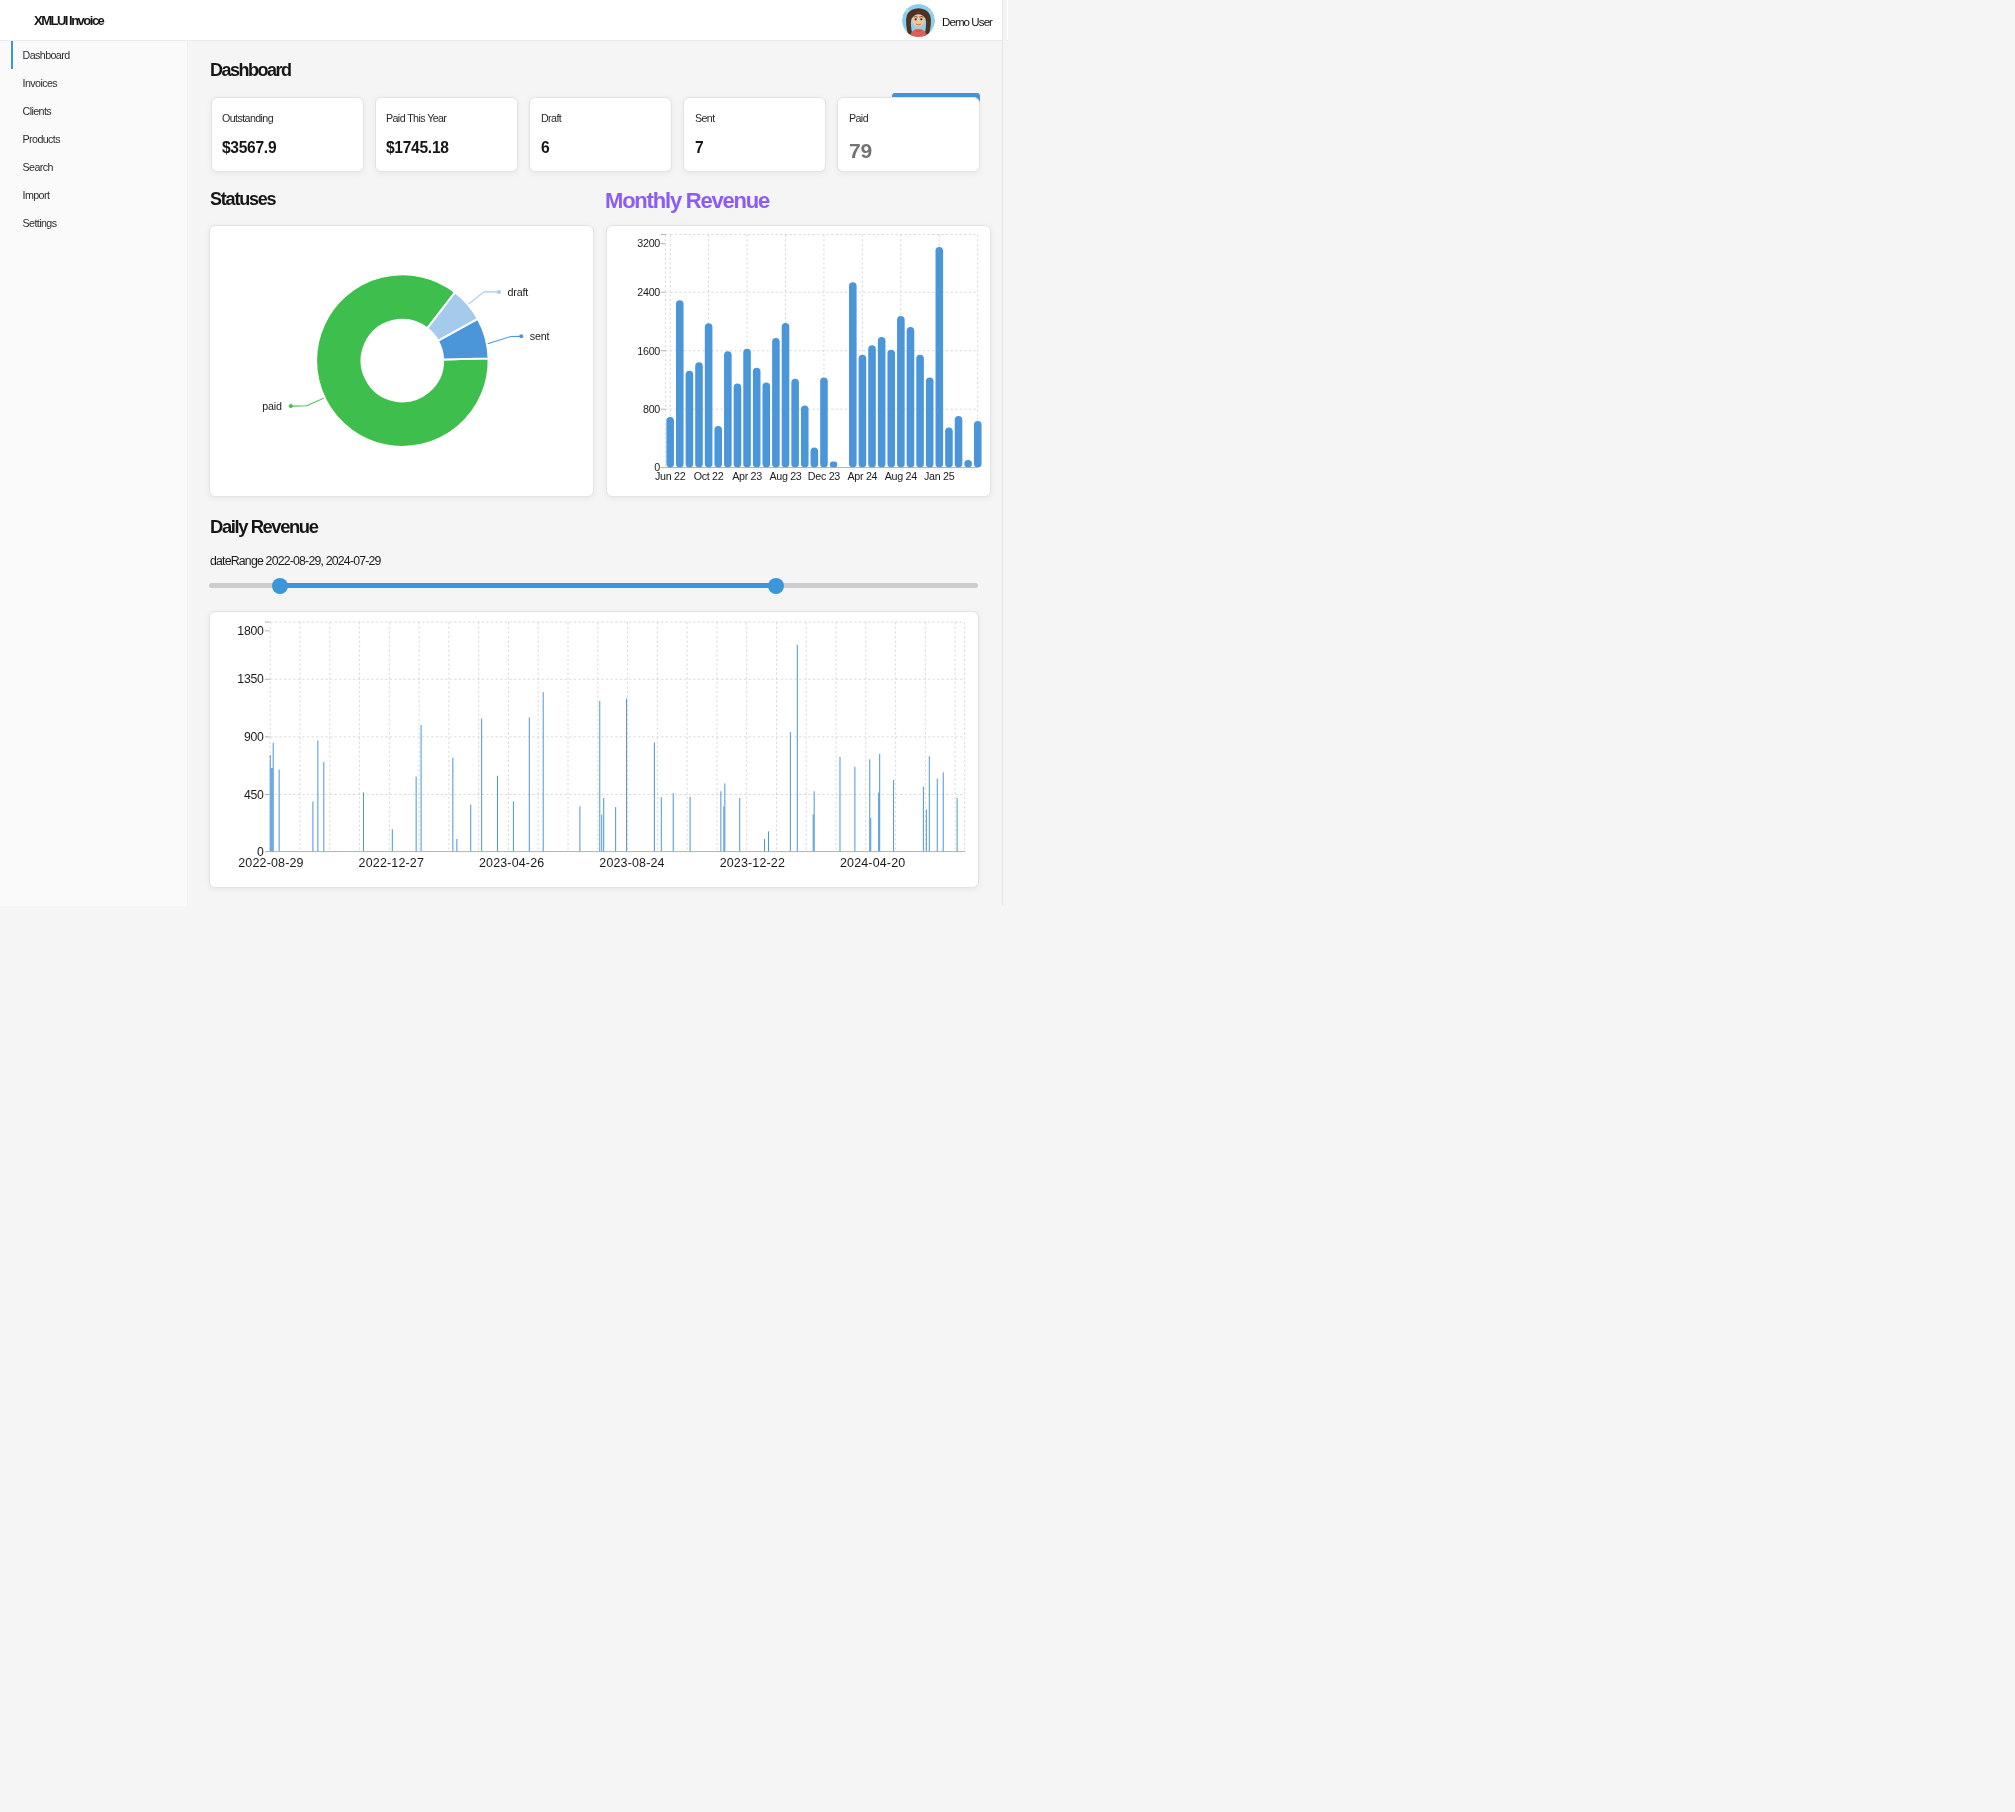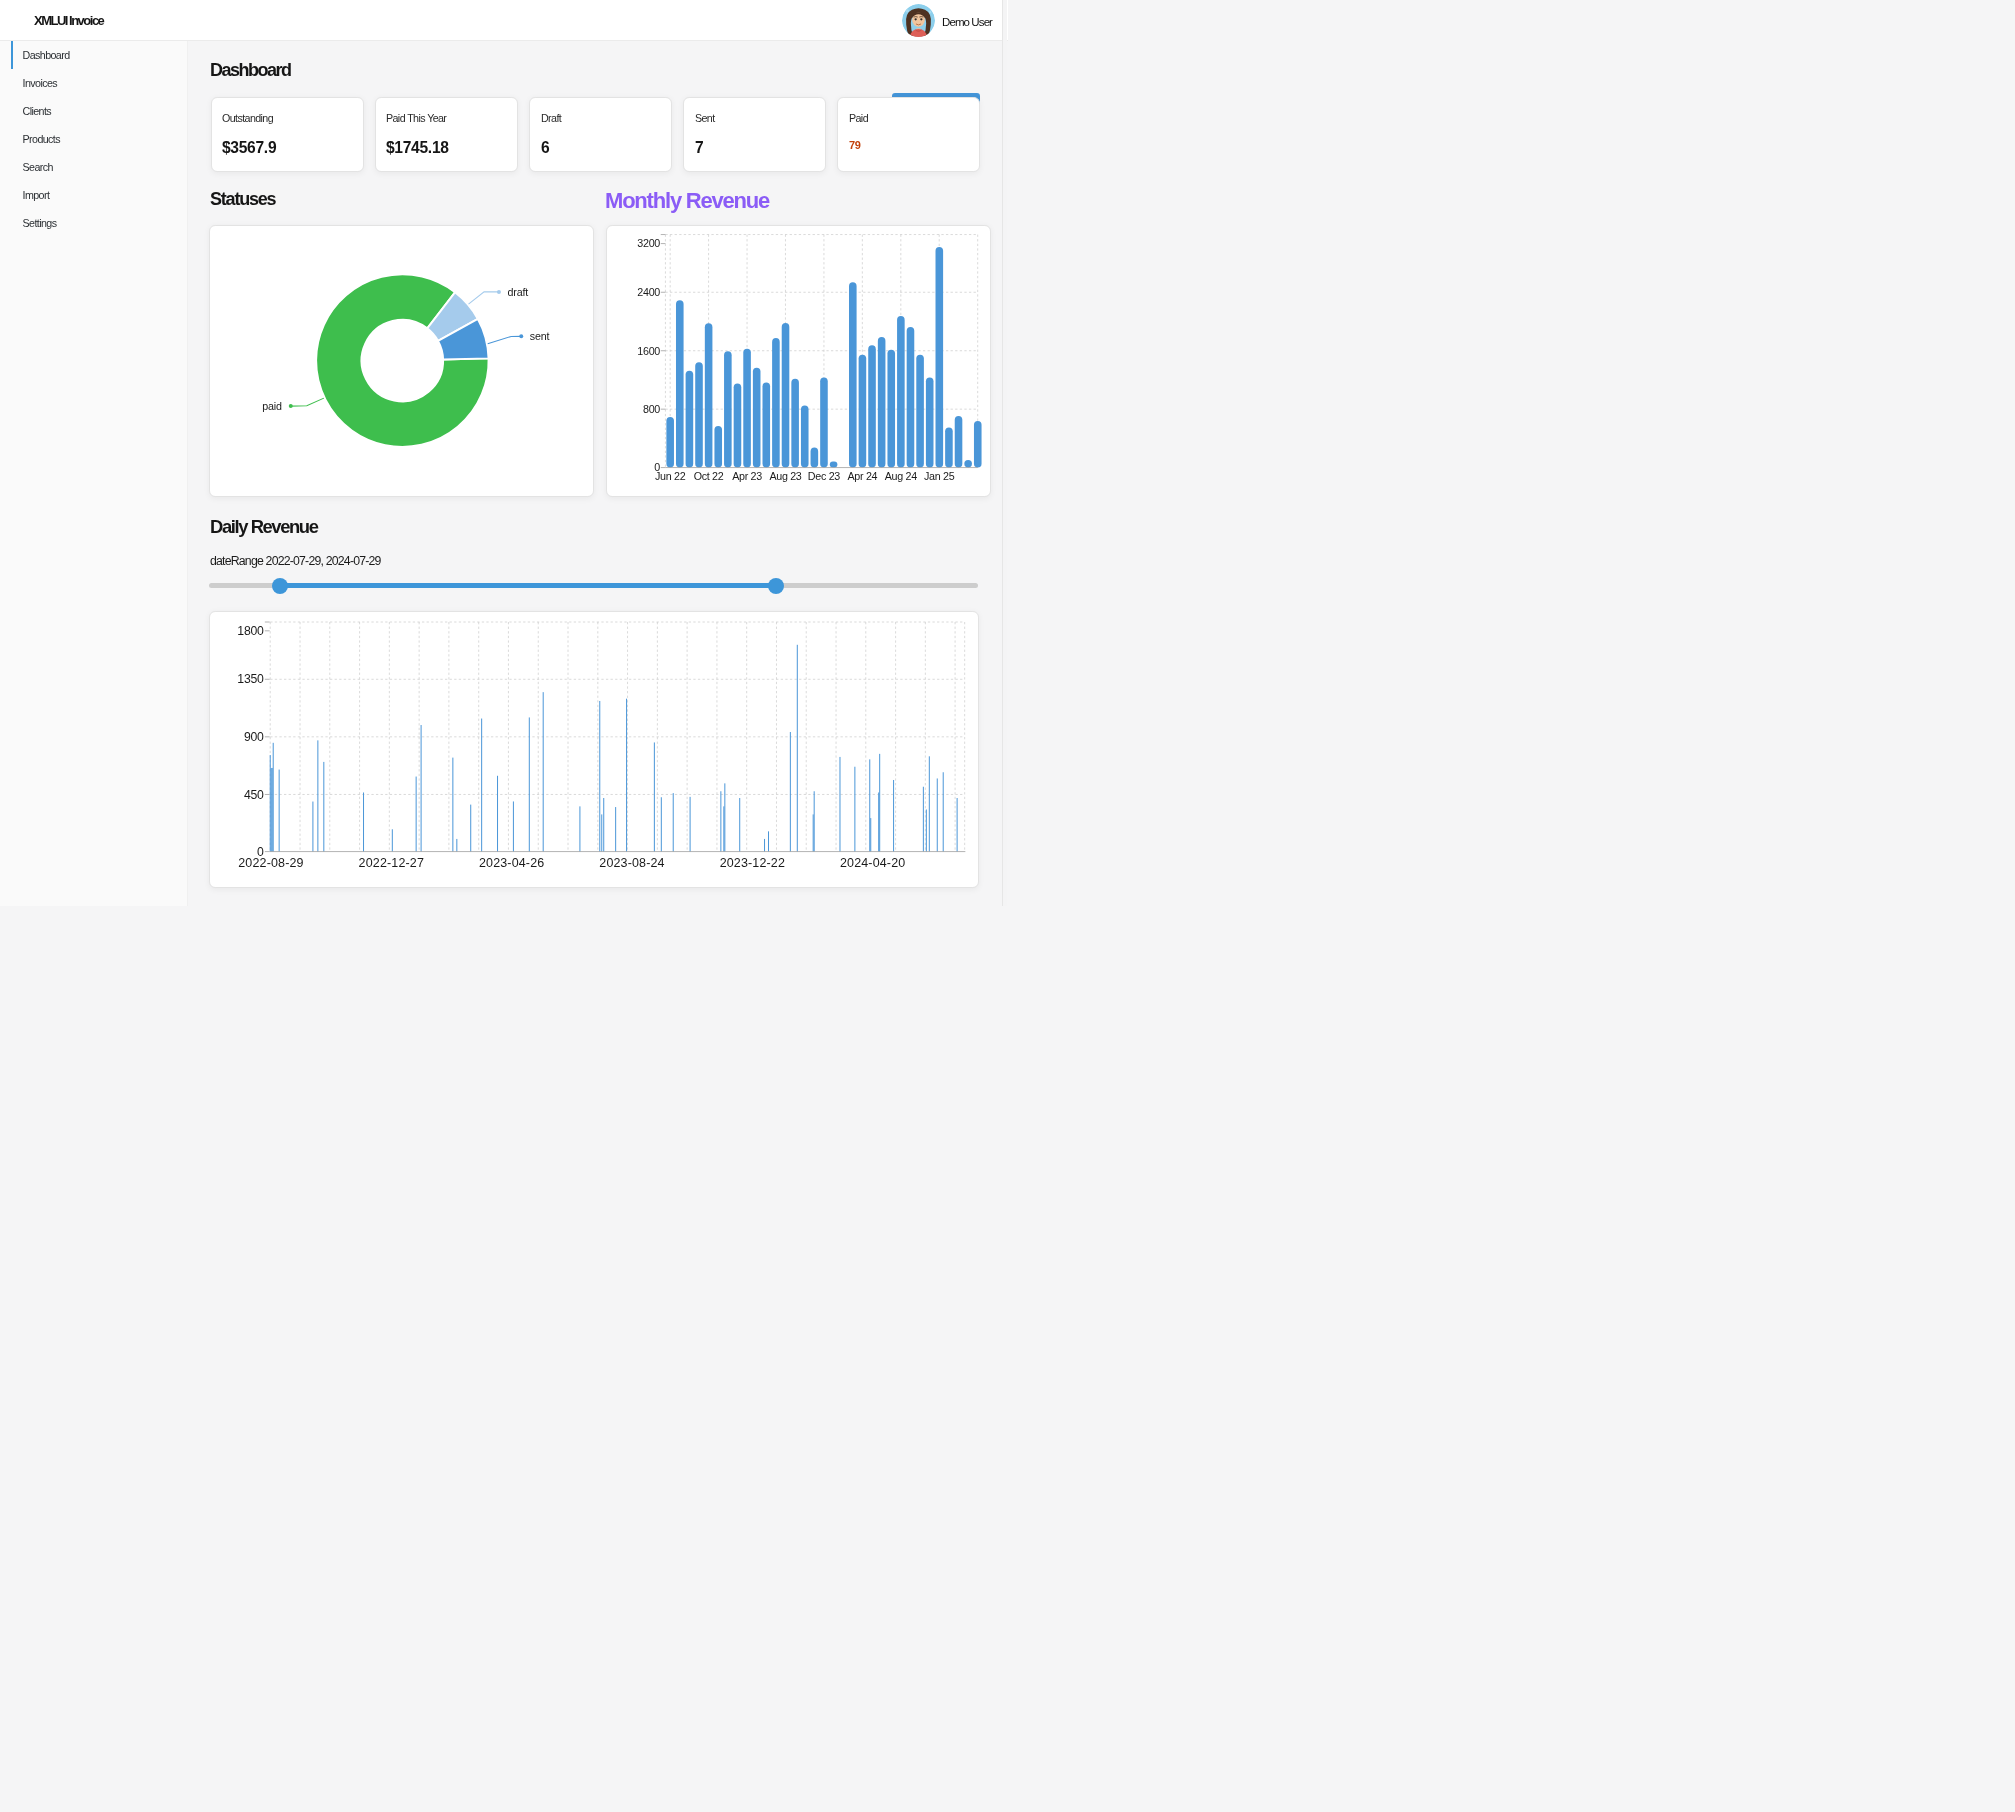--- a/index.html
+++ b/index.html
@@ -59,30 +59,30 @@
 <div class="abs" style="left:837px;top:97px;width:143px;height:75px;background:#fff;border:0.8px solid #e3e3e3;border-radius:6.1px;box-shadow:0 1.5px 6.1px rgba(0,0,0,.05);"></div>
 <div class="abs" style="left:222px;top:113px;font-size:10.7px;line-height:1;letter-spacing:-0.6px;color:#2a2a2a;">Outstanding</div>
 <div class="abs" style="left:222px;top:140px;font-size:15.6px;line-height:1;letter-spacing:-0.3px;font-weight:bold;color:#161616;">$3567.9</div>
 <div class="abs" style="left:386px;top:113px;font-size:10.7px;line-height:1;letter-spacing:-0.6px;color:#2a2a2a;">Paid This Year</div>
 <div class="abs" style="left:386px;top:140px;font-size:15.6px;line-height:1;letter-spacing:-0.3px;font-weight:bold;color:#161616;">$1745.18</div>
 <div class="abs" style="left:541px;top:113px;font-size:10.7px;line-height:1;letter-spacing:-0.6px;color:#2a2a2a;">Draft</div>
 <div class="abs" style="left:541px;top:140px;font-size:15.6px;line-height:1;letter-spacing:-0.3px;font-weight:bold;color:#161616;">6</div>
 <div class="abs" style="left:695px;top:113px;font-size:10.7px;line-height:1;letter-spacing:-0.6px;color:#2a2a2a;">Sent</div>
 <div class="abs" style="left:695px;top:140px;font-size:15.6px;line-height:1;letter-spacing:-0.3px;font-weight:bold;color:#161616;">7</div>
 <div class="abs" style="left:849px;top:113px;font-size:10.7px;line-height:1;letter-spacing:-0.6px;color:#2a2a2a;">Paid</div>
-<div class="abs" style="left:849px;top:140px;font-size:11px;line-height:1;letter-spacing:-0.3px;font-weight:bold;color:#c2410c;">79</div>
+<div class="abs" style="left:849px;top:140px;font-size:21px;line-height:1;letter-spacing:-0.3px;font-weight:bold;color:#737373;">79</div>
 
 <div class="abs" style="left:210px;top:190px;font-size:18px;line-height:1;letter-spacing:-1.2px;font-weight:bold;color:#161616;">Statuses</div>
 <div class="abs" style="left:605px;top:190px;font-size:22px;line-height:1;letter-spacing:-1.2px;font-weight:bold;color:#8b5cf6;text-align:right;">Monthly Revenue</div>
 
 <div class="abs" style="left:209px;top:225px;width:385px;height:272px;background:#fff;border:0.8px solid #e3e3e3;border-radius:6.1px;box-shadow:0 1.5px 6.1px rgba(0,0,0,.05);"></div>
 <div class="abs" style="left:606px;top:225px;width:385px;height:272px;background:#fff;border:0.8px solid #e3e3e3;border-radius:6.1px;box-shadow:0 1.5px 6.1px rgba(0,0,0,.05);"></div>
 
 <div class="abs" style="left:210px;top:518px;font-size:18.4px;line-height:1;letter-spacing:-1.4px;font-weight:bold;color:#161616;">Daily Revenue</div>
-<div class="abs" style="left:210px;top:555px;font-size:12.3px;line-height:1;letter-spacing:-0.8px;color:#1b1b1b;">dateRange 2022-07-29, 2024-07-29</div>
+<div class="abs" style="left:210px;top:555px;font-size:12.3px;line-height:1;letter-spacing:-0.8px;color:#1b1b1b;">dateRange 2022-08-29, 2024-07-29</div>
 <div class="abs" style="left:209px;top:583px;width:769px;height:5.2px;background:#cdcdcd;border-radius:2.6px;"></div>
 <div class="abs" style="left:280px;top:583px;width:497px;height:5.2px;background:#3d96d9;"></div>
 <div class="abs" style="left:272px;top:578px;width:16px;height:16px;border-radius:50%;background:#3d96d9;"></div>
 <div class="abs" style="left:768px;top:578px;width:16px;height:16px;border-radius:50%;background:#3d96d9;"></div>
 
 <div class="abs" style="left:209px;top:611px;width:770px;height:277px;background:#fff;border:0.8px solid #e3e3e3;border-radius:6.1px;box-shadow:0 1.5px 6.1px rgba(0,0,0,.05);"></div>
 
 <svg class="abs" style="left:0;top:0" width="1008" height="906" viewBox="0 0 1314 1182">
 <path d="M636.86 467.56 A112.5 112.5 0 1 1 593.04 381.37 L556.86 428.35 A53.2 53.2 0 1 0 577.58 469.11 Z" fill="#3ebe4d" stroke="#fff" stroke-width="2.5" stroke-linejoin="round"></path>
 <path d="M593.04 381.37 A112.5 112.5 0 0 1 622.89 416.13 L570.97 444.79 A53.2 53.2 0 0 0 556.86 428.35 Z" fill="#a5cbec" stroke="#fff" stroke-width="2.5" stroke-linejoin="round"></path>

